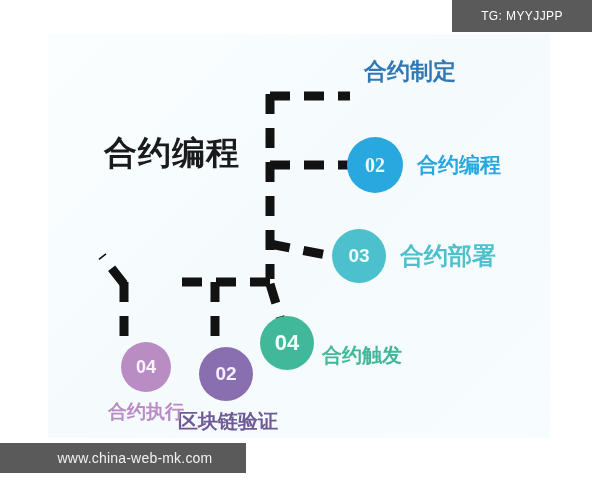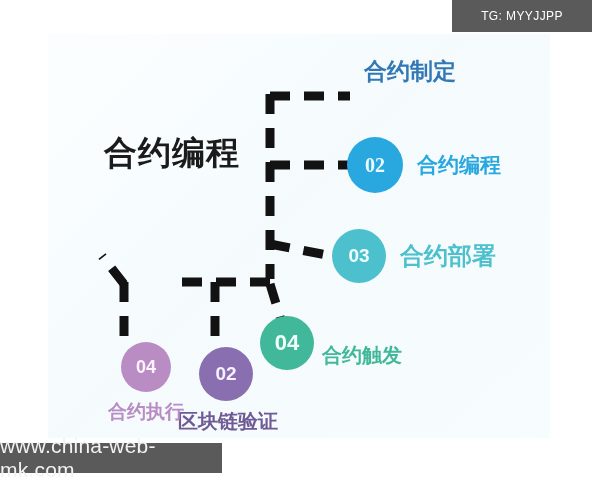--- a/index.html
+++ b/index.html
@@ -34,26 +34,27 @@
 
   
   #site-badge {
     position: absolute;
     left: 0px;
     top: 443px;
     width: 222px;
     height: 30px;
     background: #5a5a5a;
     color: #f2f2f2;
-    font-size: 21px;
+    font-size: 14px;
     letter-spacing: 0.2px;
     display: flex;
     align-items: center;
     justify-content: center;
     z-index: 40;
+    padding-left: 24px;
   }
 
   
   #card {
     position: absolute;
     left: 48px;
     top: 34px;
     width: 502px;
     height: 404px;
     background: linear-gradient(135deg, #fbfeff 0%, #f5fbfd 45%, #f7fcfe 100%);

